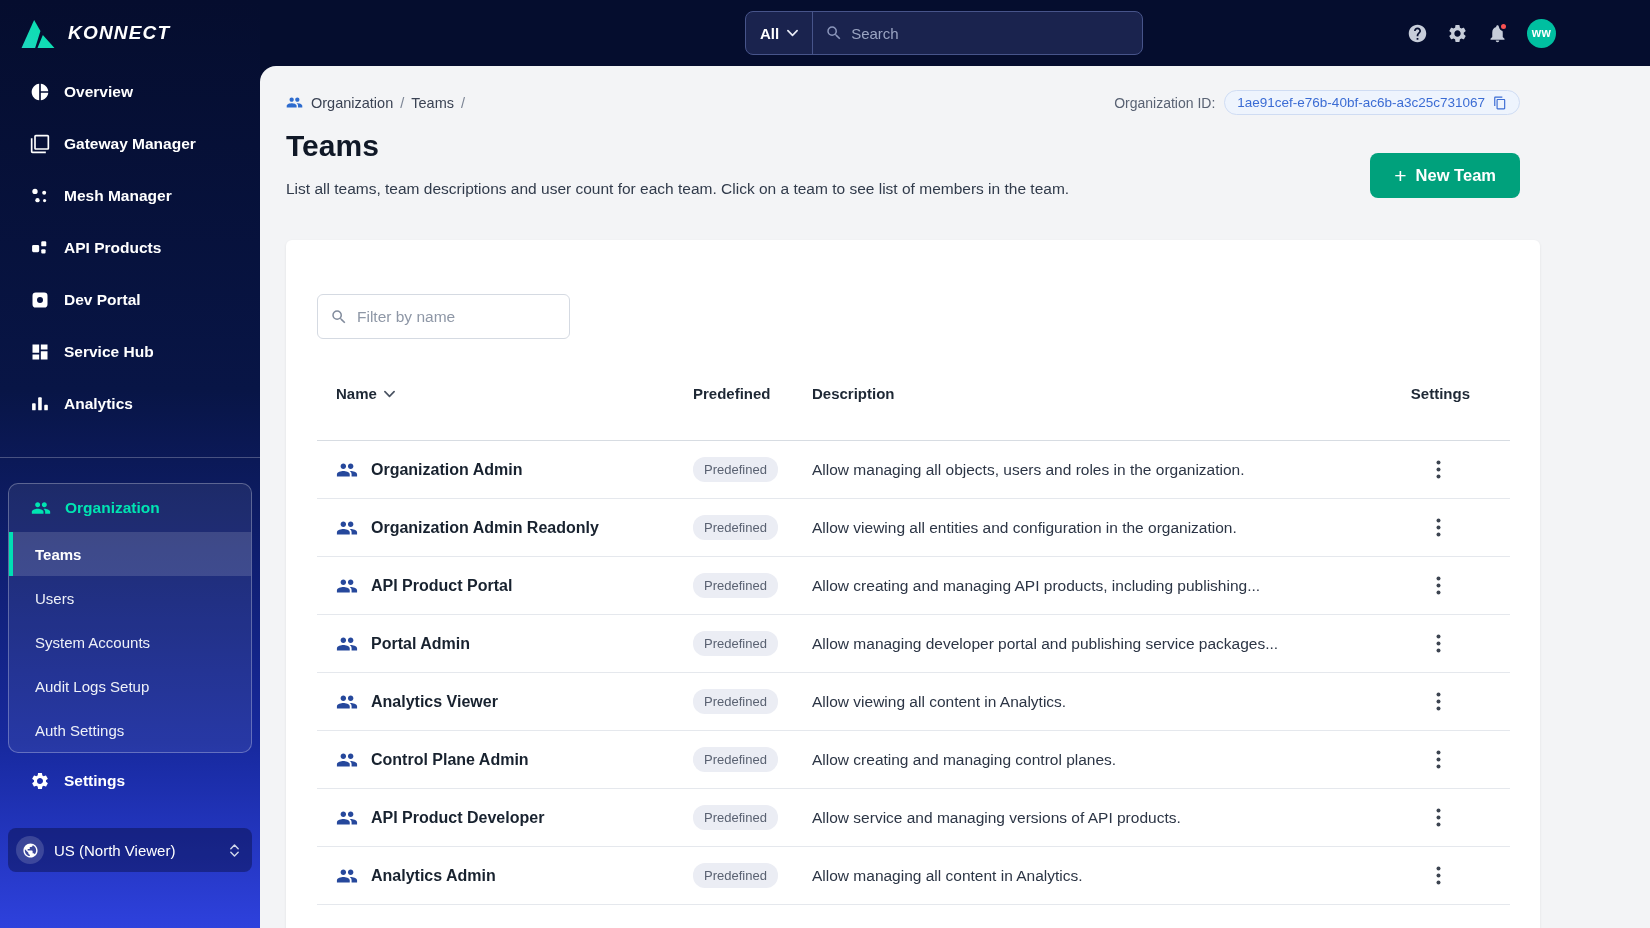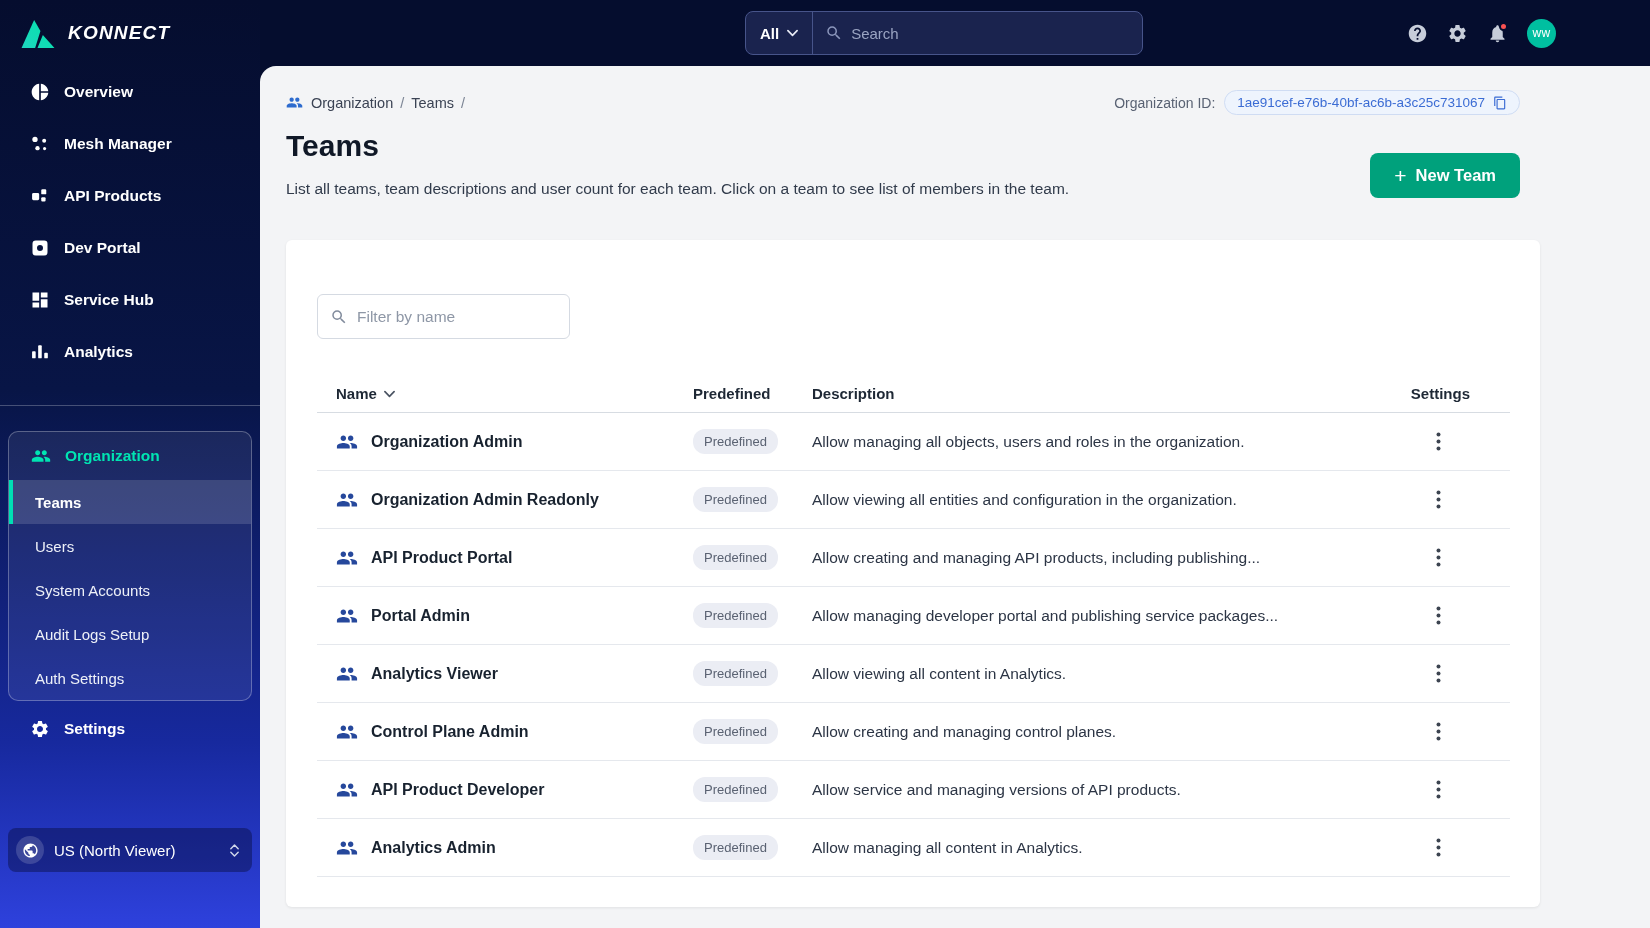--- a/index.html
+++ b/index.html
@@ -67,21 +67,21 @@
     color: #3b82f6; font-size: 15px; font-family: inherit;
   }
   .searchbox input::placeholder { color: #9aa4c2; }
   .top-icons { position: absolute; right: 94px; top: 0; height: 100%; display: flex; align-items: center; gap: 19px; }
   .tico { width: 21px; height: 21px; color: #c7cdda; cursor: pointer; }
   .bell-wrap { position: relative; display: flex; cursor: pointer; }
   .bell-dot { position: absolute; top: -1px; right: 0px; width: 9px; height: 9px; background: #fa5252;
     border: 2px solid #050d2e; border-radius: 50%; }
   .avatar {
     width: 29px; height: 29px; border-radius: 50%; background: #00bfa0; color: #fff;
-    font-size: 12px; font-weight: 400; display: flex; align-items: center; justify-content: center;
+    font-size: 12px; font-weight: 700; display: flex; align-items: center; justify-content: center;
     cursor: pointer; letter-spacing: 0.3px;
   }
 
   
   .page { flex: 1; background: #050d2e; min-height: 0; }
   .content {
     height: 100%; background: #f3f4f6; border-top-left-radius: 16px;
     padding: 24px 110px 0 26px; overflow: hidden;
   }
   .content-head { padding-right: 20px; }
@@ -115,21 +115,21 @@
   .filter-box {
     width: 253px; height: 45px; border: 1px solid #d5dae2; border-radius: 6px;
     display: flex; align-items: center; gap: 9px; padding: 0 12px; background: #fff;
   }
   .filter-box svg { width: 18px; height: 18px; color: #818b9c; flex: none; }
   .filter-box input { flex: 1; border: none; outline: none; font-size: 15.5px; font-family: inherit; color: #27303f; }
   .filter-box input::placeholder { color: #8e97a6; }
 
   .ttable { margin-top: 46px; }
   .thead, .trow { display: grid; grid-template-columns: 376px 119px 1fr 120px; align-items: center; }
-  .thead { padding-bottom: 10px; border-bottom: 1px solid #d7dce2; font-size: 15px; font-weight: 700; color: #1e2835; }
+  .thead { padding-bottom: 38px; border-bottom: 1px solid #d7dce2; font-size: 15px; font-weight: 700; color: #1e2835; }
   .th-name { padding-left: 19px; display: flex; align-items: center; gap: 7px; cursor: pointer; }
   .th-name svg { width: 11px; height: 8px; color: #4a5362; }
   .th-actions { text-align: right; padding-right: 40px; }
   .trow { height: 58px; border-bottom: 1px solid #e5e8ed; cursor: pointer; }
   .name-cell { padding-left: 19px; display: flex; align-items: center; gap: 13px; }
   .row-icon { width: 22px; height: 22px; color: #26489c; flex: none; }
   .team-name { font-size: 16px; font-weight: 700; color: #18222f; }
   .badge {
     display: inline-block; background: #ebedf4; color: #5a6272; font-size: 13px;
     padding: 5px 11px; border-radius: 12px;
@@ -233,20 +233,26 @@
       </svg>
       <span class="wordmark">KONNECT</span>
     </div>
 
     <nav>
       <div class="nav-item">
         <svg class="nicon">
             <use href="#i-overview"></use>
           </svg>
         <span>Overview</span>
+      </div>
+      <div class="nav-item">
+        <svg class="nicon">
+            <use href="#i-gateway"></use>
+          </svg>
+        <span>Gateway Manager</span>
       </div>
       <div class="nav-item">
         <svg class="nicon">
             <use href="#i-mesh"></use>
           </svg>
         <span>Mesh Manager</span>
       </div>
       <div class="nav-item">
         <svg class="nicon">
             <use href="#i-api"></use>

